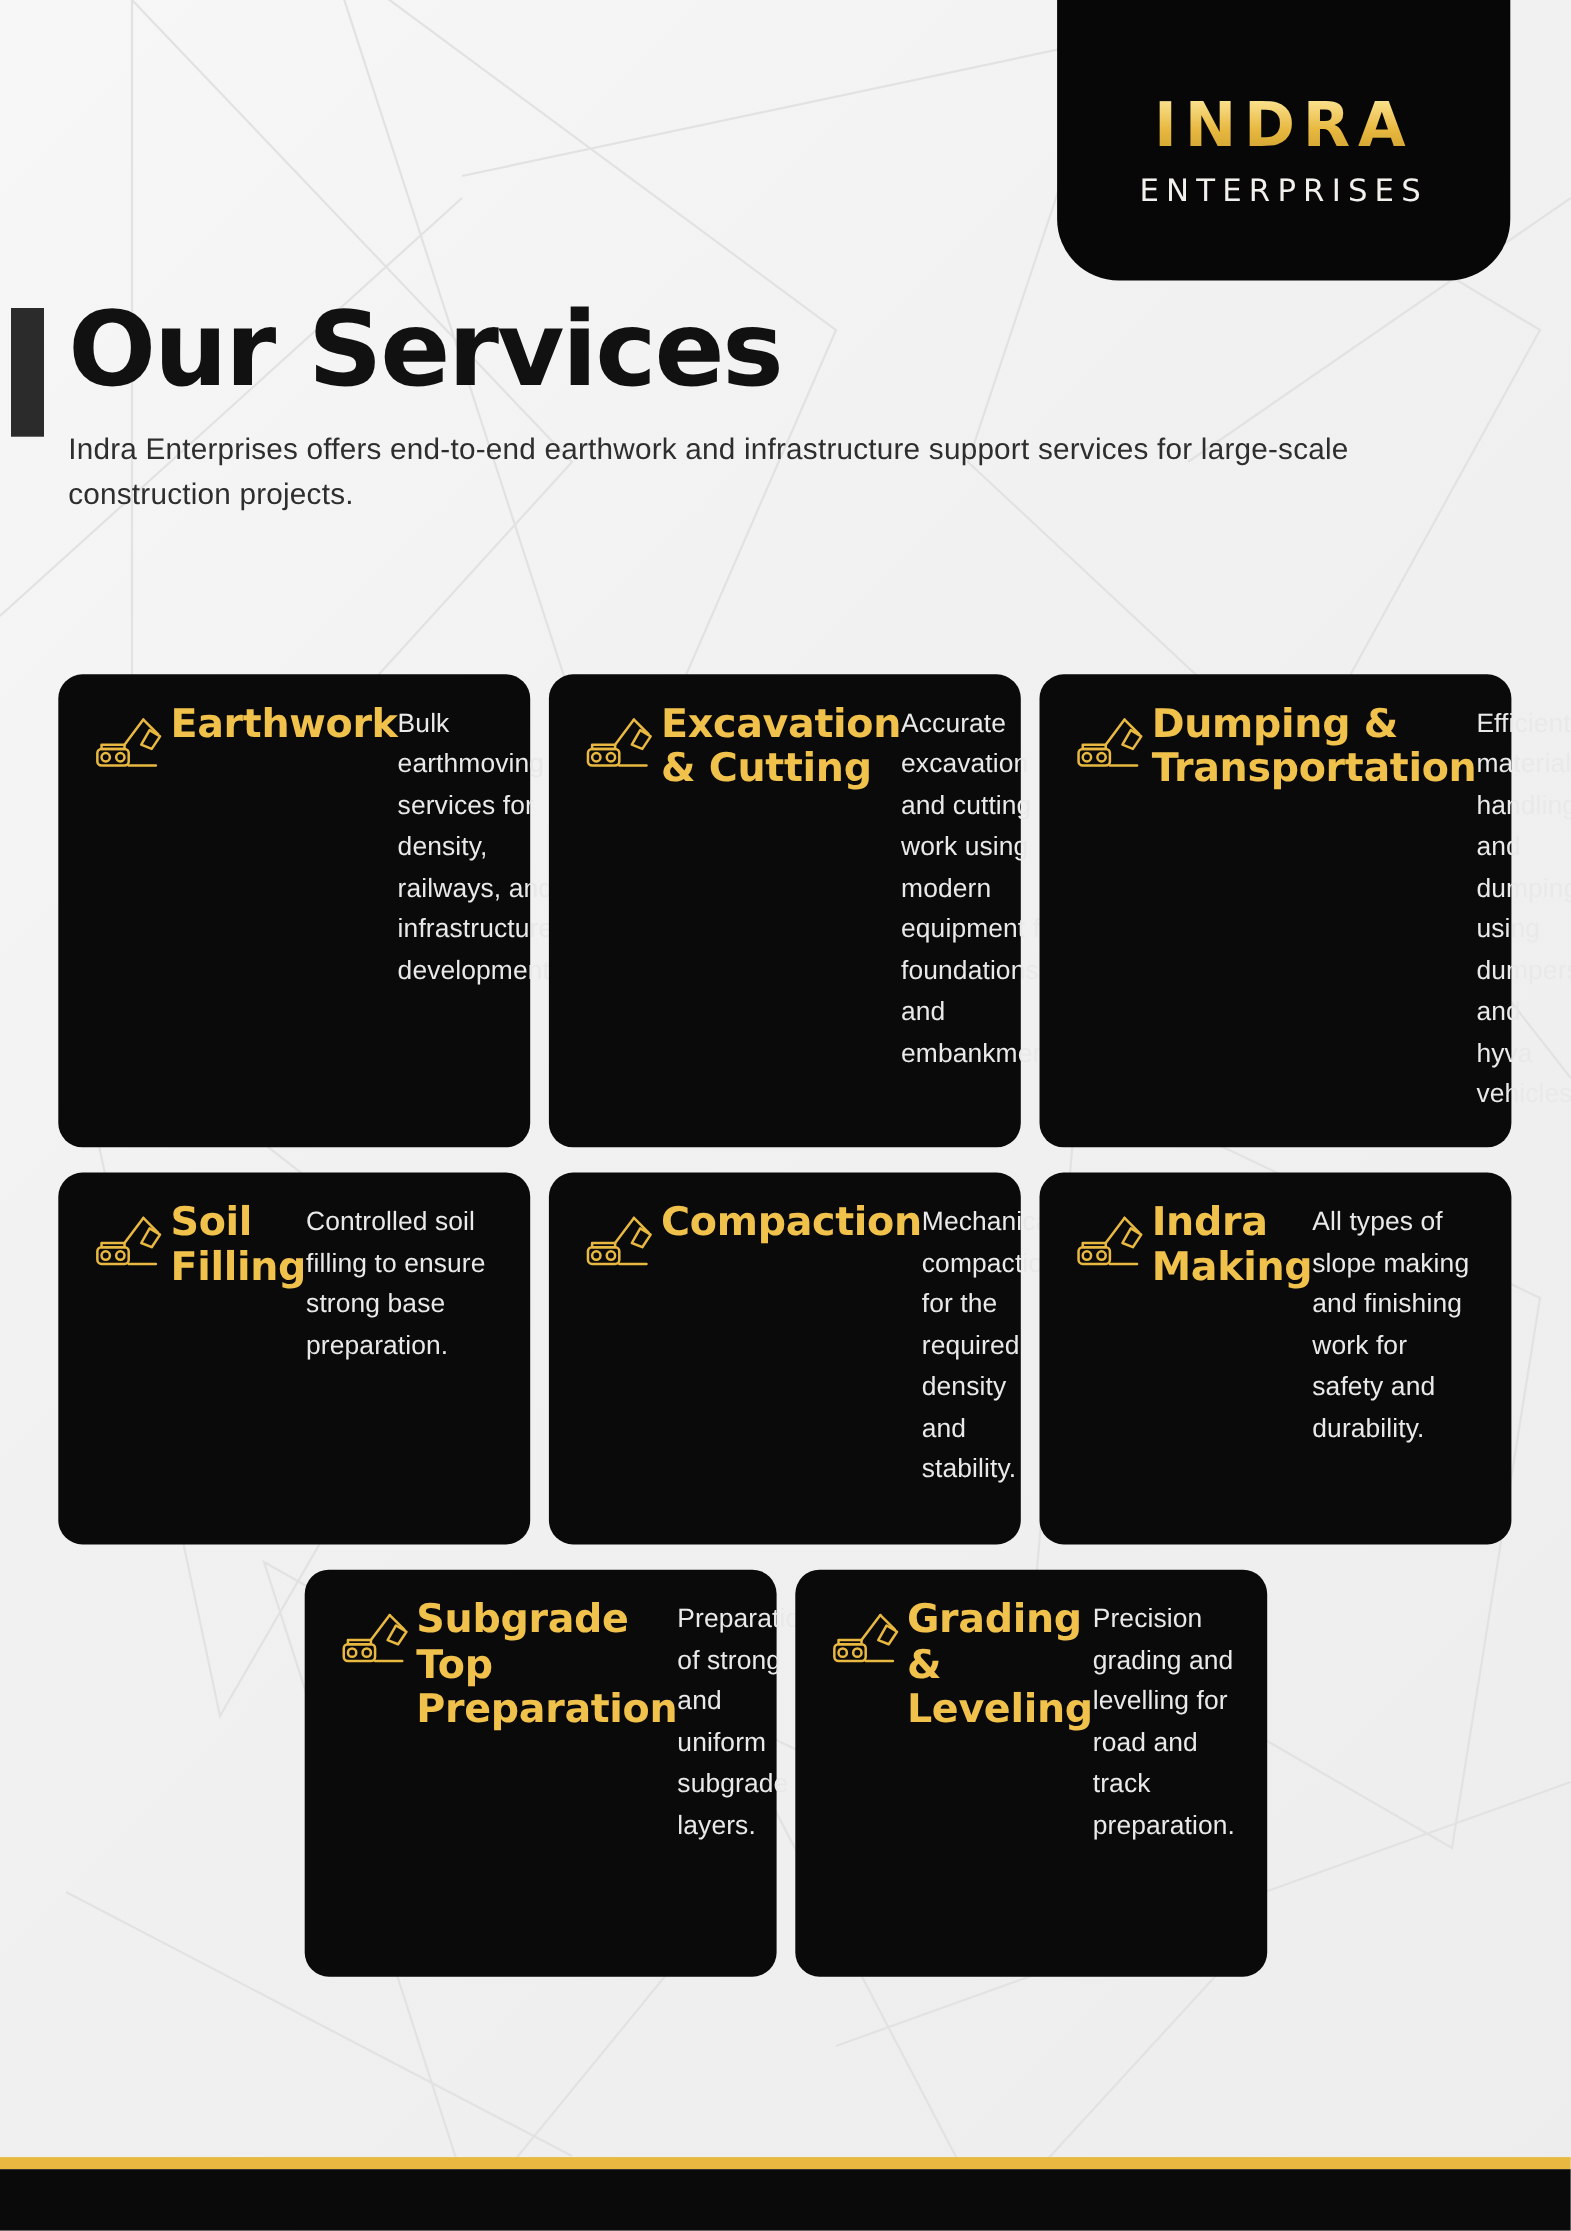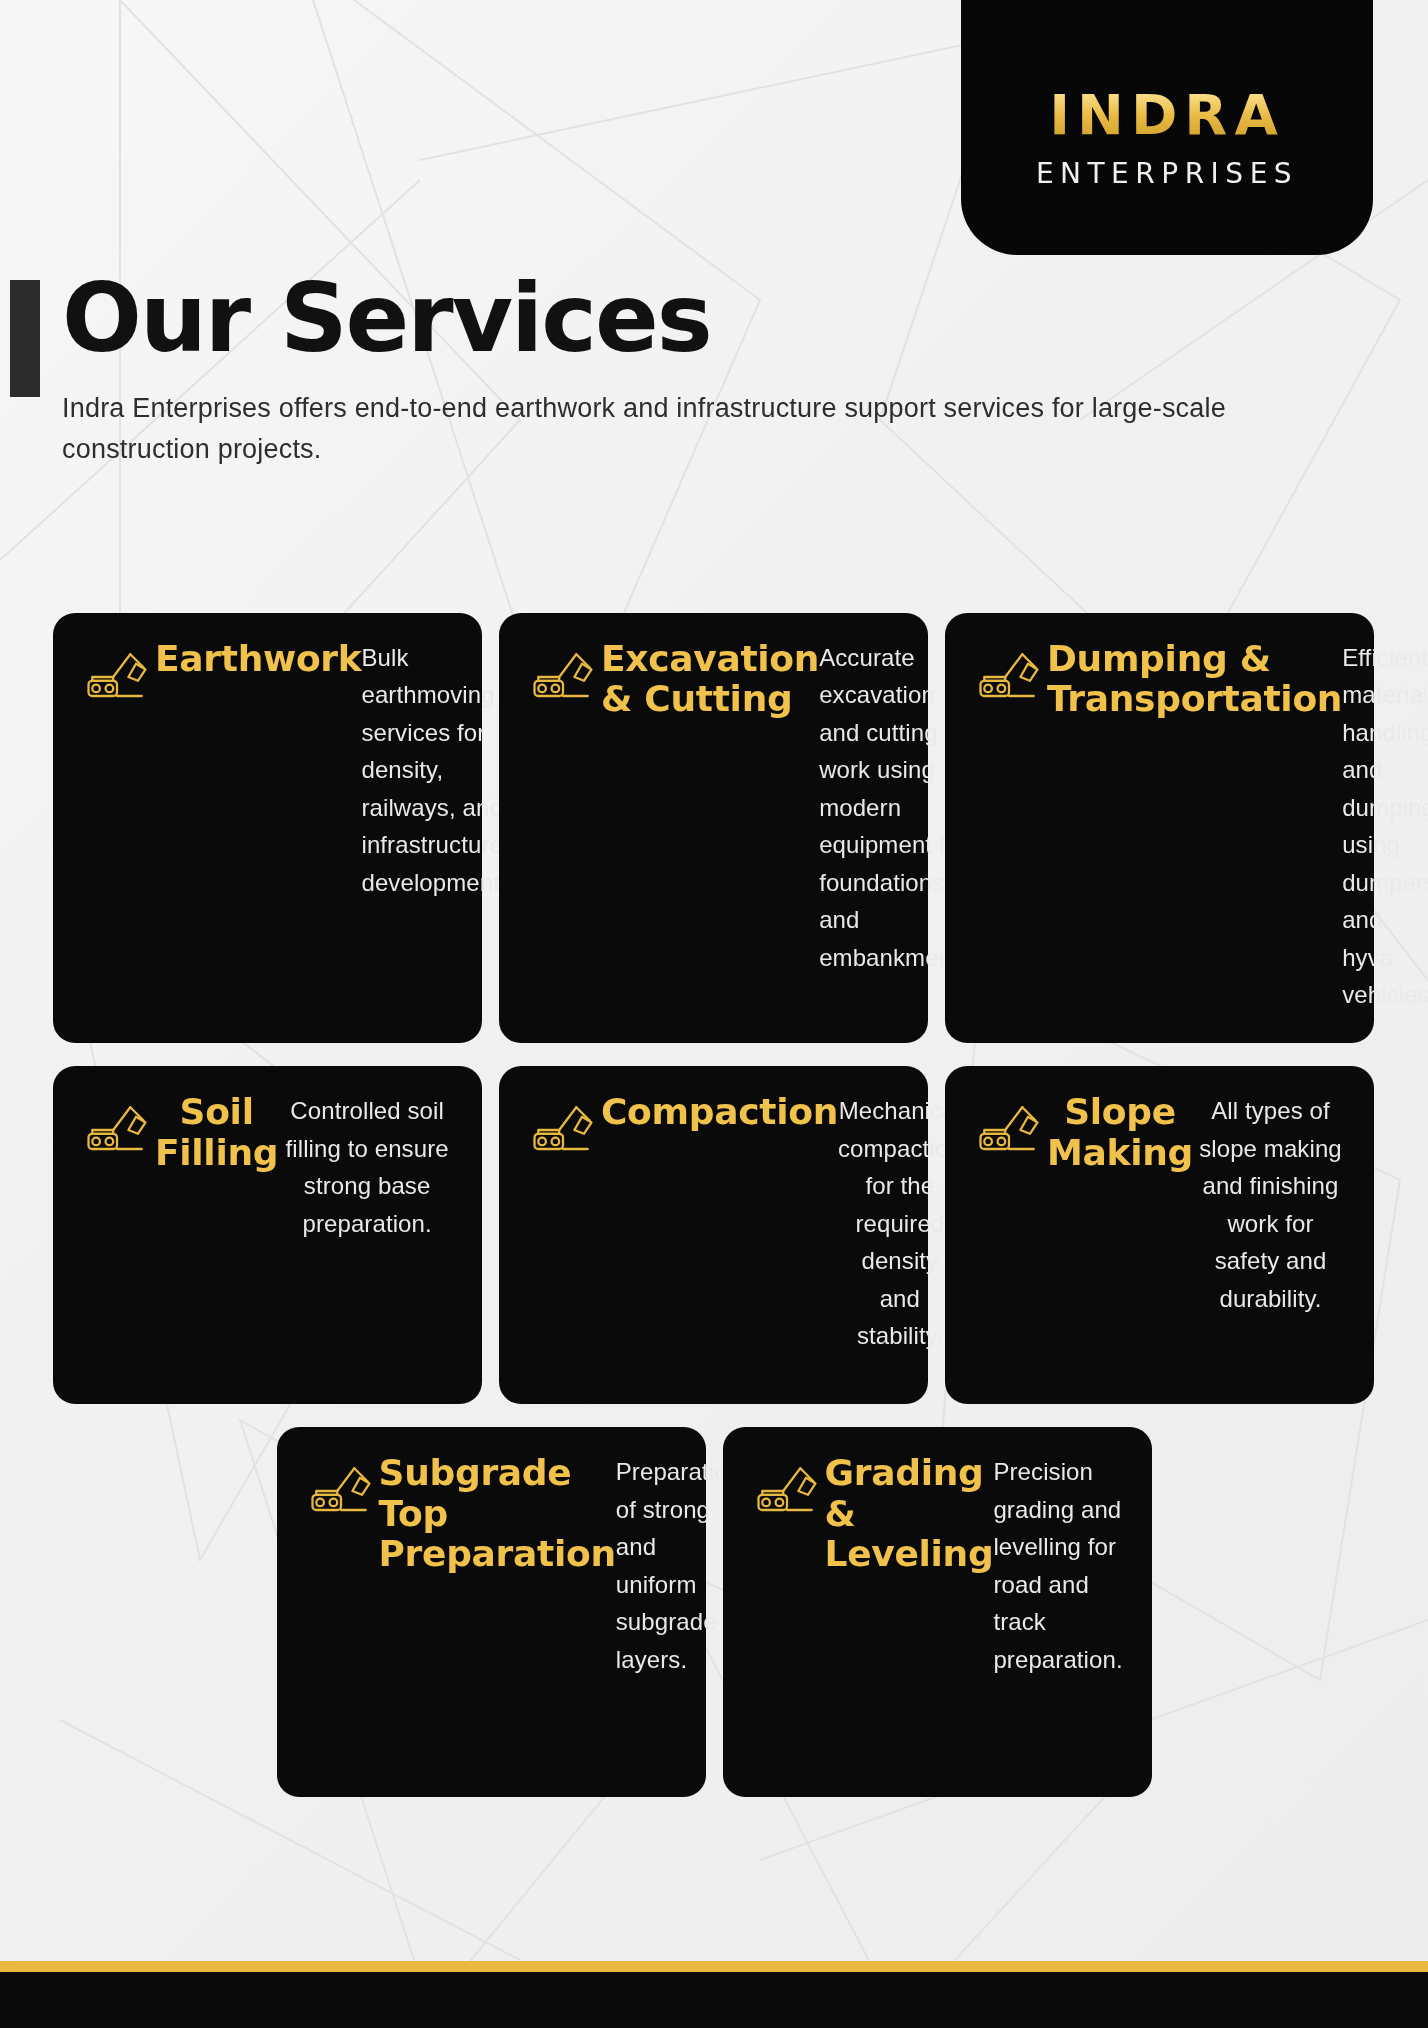--- a/index.html
+++ b/index.html
@@ -120,21 +120,21 @@
     background: #0a0a0a;
     border-radius: 22px;
     padding: 26px 26px 30px 26px;
     width: 429px;
     min-height: 415px;
     display: flex;
     flex-direction: row;
   }
   .row.centered .card { width: 429px; min-height: 370px; }
 
-  .row-2 .card { min-height: 338px; text-align: center; }
+  .row-2 .card { min-height: 338px; }
 
   .card-icon {
     margin-bottom: 20px;
     height: 76px;
   }
   .card-title {
     font-family: "DejaVu Sans", sans-serif;
     font-size: 36px;
     font-weight: 700;
     color: #f0c14b;
@@ -295,21 +295,21 @@
             <rect x="10" y="44" width="30" height="16" rx="4"></rect>
             <circle cx="18" cy="52" r="4"></circle>
               <circle cx="32" cy="52" r="4"></circle>
             <path d="M14 40 h22 v4 h-22z"></path>
             <path d="M36 40 L54 16"></path>
               <path d="M54 16 L68 30"></path>
             <path d="M60 26 L52 40 L62 44 L70 32 Z"></path>
             <path d="M40 60 h26"></path>
           </svg>
         </div>
-        <div class="card-title">Slope Making</div>
+        <div class="card-title">Indra Making</div>
         <div class="card-desc">All types of slope making and finishing work for safety and durability.</div>
       </div>
     </div>
 
     <div class="row centered">
       <div class="card">
         <div class="card-icon">
           <svg width="76" height="76" viewBox="0 0 80 80" fill="none" stroke="#e8b840" stroke-width="2.4" stroke-linecap="round" stroke-linejoin="round">
             <rect x="10" y="44" width="30" height="16" rx="4"></rect>
             <circle cx="18" cy="52" r="4"></circle>

